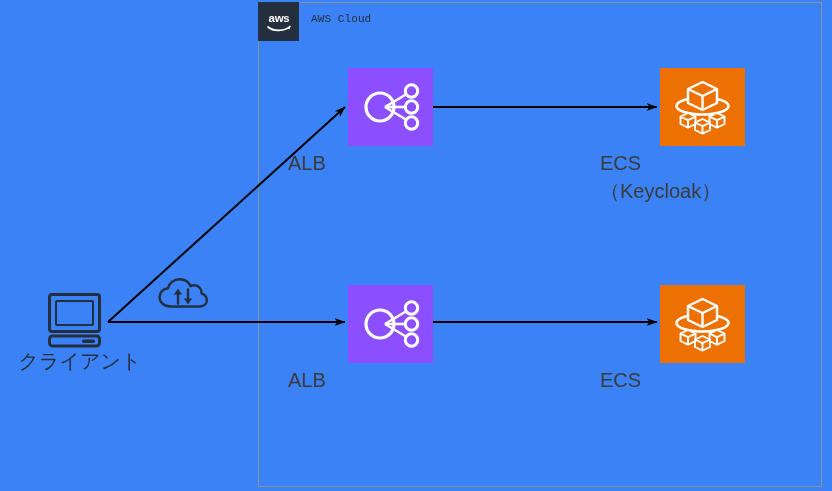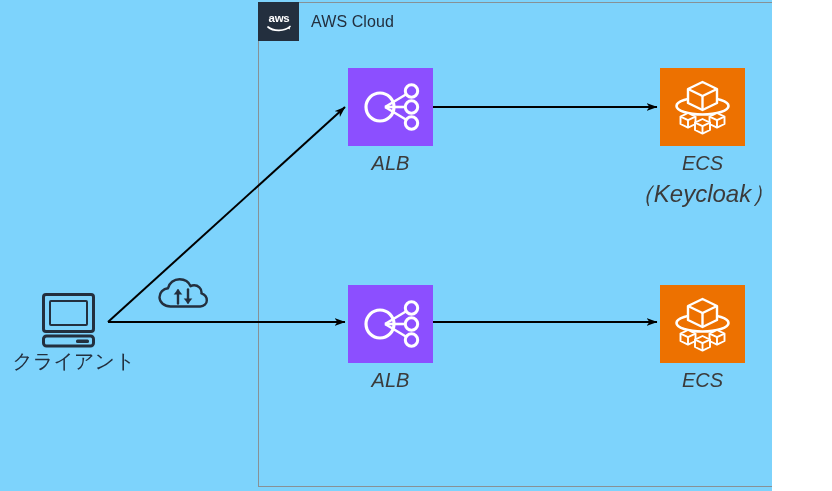--- a/index.html
+++ b/index.html
@@ -5,23 +5,23 @@
   html, body {
     margin: 0;
     padding: 0;
     background: #ffffff;
   }
   body {
     font-family: "Liberation Sans", "DejaVu Sans", sans-serif;
   }
   #canvas {
     position: relative;
-    width: 772px;
+    width: 832px;
     height: 491px;
-    background: #7dd3fc;
+    background: #3b82f6;
     overflow: hidden;
   }
 
   
   .cloud-box {
     position: absolute;
     left: 258px;
     top: 2px;
     width: 564px;
     height: 485px;
@@ -39,24 +39,25 @@
     display: flex;
     align-items: center;
     justify-content: center;
     box-sizing: border-box;
   }
   .cloud-logo svg { display: block; }
   .cloud-title {
     position: absolute;
     left: 311px;
     top: 13px;
-    font-size: 16px;
+    font-size: 11px;
     color: #232F3E;
     letter-spacing: 0.1px;
     white-space: nowrap;
+    font-family: Liberation Mono, monospace;
   }
 
   
   .node {
     position: absolute;
   }
   .node-icon {
     position: absolute;
     left: 0;
     top: 0;
@@ -67,47 +68,45 @@
   .node-icon svg {
     display: block;
     width: 85px;
     height: 78px;
   }
   .node-labels {
     position: absolute;
     left: -60px;
     top: 82px;
     width: 205px;
-    text-align: center;
     color: #232F3E;
     line-height: 1.30;
-    font-style: italic;
   }
   .node-label-main {
     font-size: 20px;
     color: #3b3b3b;
     white-space: nowrap;
   }
   .node-label-sub {
-    font-size: 24px;
+    font-size: 20px;
     color: #3b3b3b;
     white-space: nowrap;
     margin-top: 2px;
   }
 
   
   #node-alb-top   { left: 348px; top: 68px; }
   #node-ecs-top   { left: 660px; top: 68px; }
   #node-alb-bot   { left: 348px; top: 285px; }
   #node-ecs-bot   { left: 660px; top: 285px; }
 
   
   .client {
     position: absolute;
-    left: 39px;
+    left: 45px;
     top: 292px;
     width: 70px;
     height: 58px;
   }
   .client svg { display: block; }
   .client-label {
     position: absolute;
     left: -40px;
     top: 56px;
     width: 150px;

